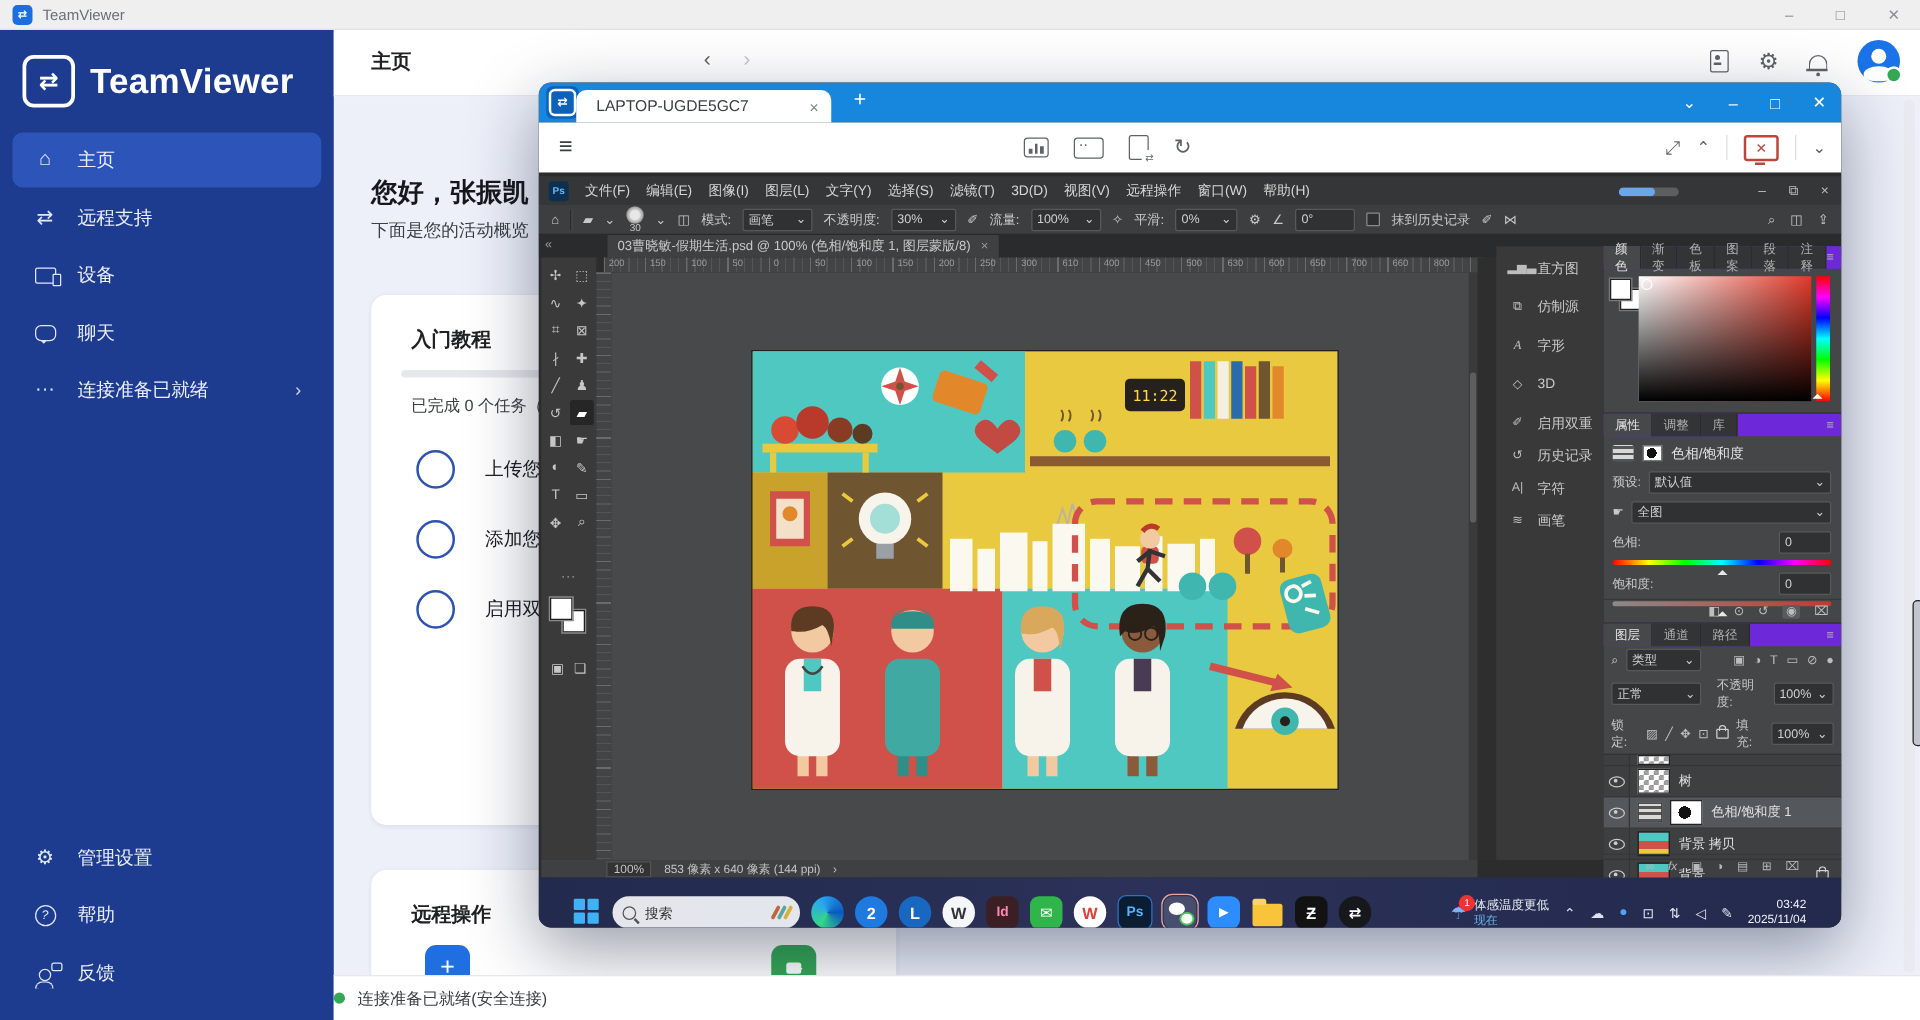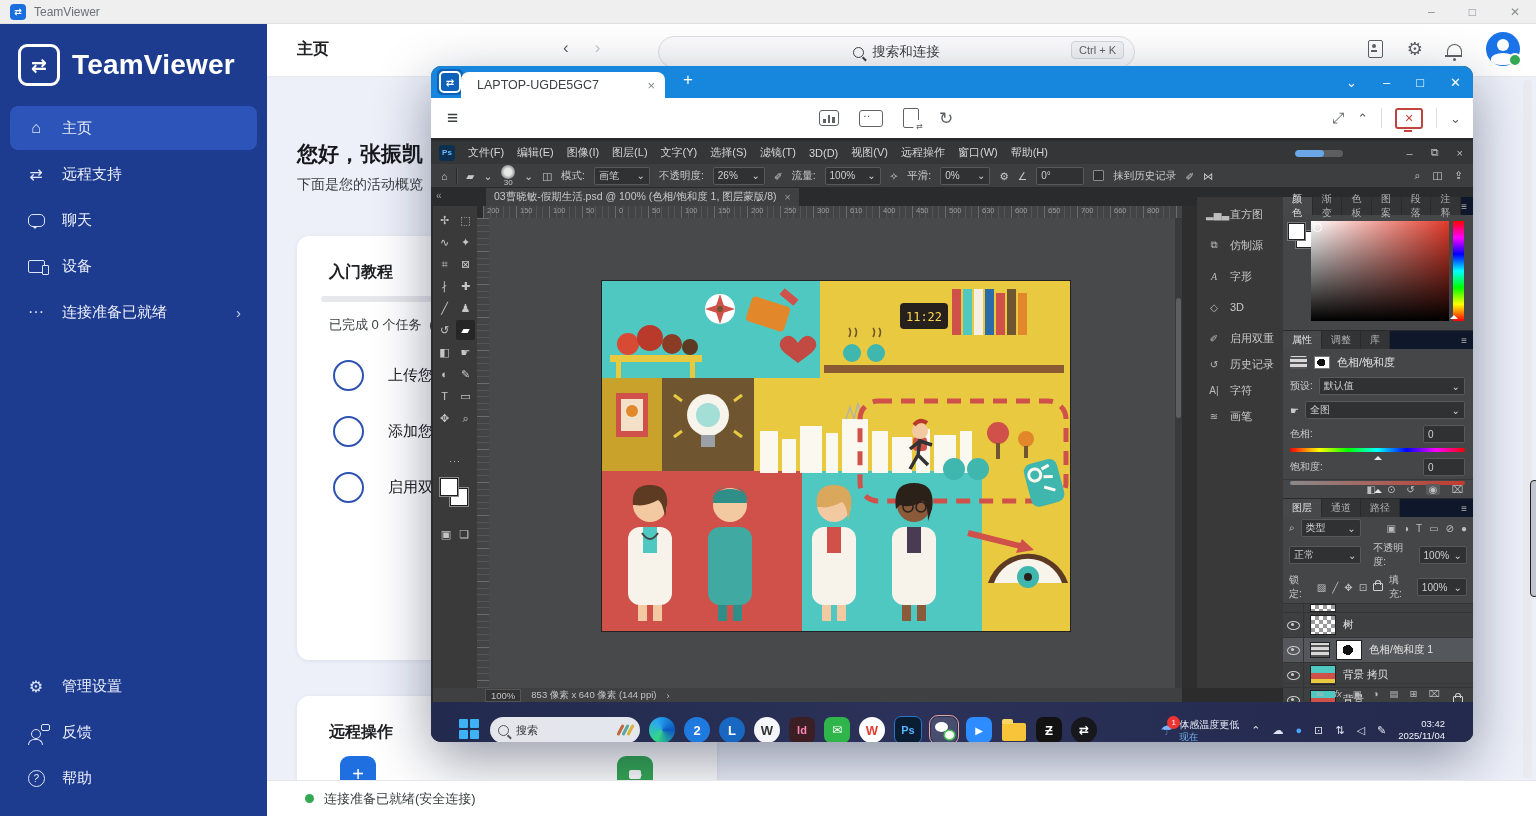--- a/index.html
+++ b/index.html
@@ -63,21 +63,21 @@
   #card-tut h3,#card-ops h3{margin:26px 0 0 32px;font-size:16px;color:#202124}
   #tut-progress{position:absolute;left:24px;top:60px;width:112px;height:6px;border-radius:3px;background:#e7e8ec}
   #tut-count{position:absolute;left:32px;top:80px;font-size:13px;color:#3c4043;white-space:nowrap}
   .task{position:absolute;left:36px;display:flex;align-items:center;gap:24px;white-space:nowrap}
   .task .circ{width:27px;height:27px;border-radius:50%;border:2.5px solid #2d52b3;background:#fff}
   .task .tl{font-size:15px;color:#202124}
   #card-ops{left:297px;top:696px;width:420px;height:110px;border-radius:12px 12px 0 0}
   .ops-btn{position:absolute;top:60px;width:36px;height:36px;border-radius:9px;display:flex;align-items:center;justify-content:center;color:#fff;font-size:20px}
   .ic-cam{width:12px;height:9px;background:#fff;border-radius:2px;position:relative}
   .ic-cam::after{content:"";position:absolute;right:-5px;top:1px;border:4px solid transparent;border-left:5px solid #fff}
-  #tv-status{left:267px;top:780px;width:1269px;height:36px;background:#fff;border-top:1px solid #e6e6ec;display:flex;align-items:center;gap:10px;padding-left:38px;box-sizing:border-box;z-index:60}
+  #tv-status{left:267px;top:780px;width:1269px;height:36px;background:#fff;border-top:1px solid #e6e6ec;display:flex;align-items:center;gap:10px;box-sizing:border-box;z-index:60}
   #tv-status .sdot{width:9px;height:9px;border-radius:50%;background:#35a854}
   #tv-status .stxt{font-size:13px;color:#3c4043}
   #host-scroll{left:1523px;top:80px;width:9px;height:698px;background:#e9ebf1;border-radius:4px;z-index:5}
   #host-scroll .thumb{position:absolute;left:1px;top:400px;width:7px;height:115px;border-radius:4px;background:#c2c6d1}
 
   
   #rw{left:431px;top:66px;width:1042px;height:676px;border-radius:10px;overflow:hidden;box-shadow:0 18px 55px rgba(10,20,50,.42);z-index:40;background:#2c2c2c}
   #rw-title{position:absolute;left:0;top:0;width:100%;height:32px;background:#1787de}
   #rw-logo{position:absolute;left:6px;top:3px;width:26px;height:26px;border-radius:5px;background:#0d61b9;color:#fff;font-size:13px}
   #rw-logo i{width:18px;height:18px;border:2px solid #fff;border-radius:5px;display:flex;align-items:center;justify-content:center;font-style:normal;font-size:10px;font-weight:bold}
@@ -140,21 +140,21 @@
   #cv-scroll{position:absolute;left:744px;top:80px;width:7px;height:470px;background:#3a3a3b}
   #cv-scroll i{display:block;margin:80px auto 0;width:5px;height:120px;border-radius:3px;background:#5d5e60}
   #ps-strip{position:absolute;left:751px;top:68px;width:15px;height:482px;background:#2e2e2f}
 
   #ps-panelA{position:absolute;left:766px;top:59px;width:86px;height:491px;background:#39393a}
   .pbtn{display:flex;align-items:center;gap:8px;height:26px;padding-left:9px;color:#c9c9c9;font-size:11px;cursor:pointer}
   .pbtn .pg{width:16px;text-align:center;font-size:10px;color:#bdbdbd}
   .pgap{height:5px}
 
   #ps-panelB{position:absolute;left:852px;top:59px;width:190px;height:503px;background:#454647}
-  .ptabs{display:flex;background:#0f172a;height:18px}
+  .ptabs{display:flex;background:#6d28d9;height:18px}
   .ptab{padding:0 9px;font-size:10px;color:#b3b3b3;display:flex;align-items:center;background:#333435;border-right:1px solid #2a2a2a;cursor:pointer}
   .ptab.on{background:#474849;color:#e4e4e4}
   .pmenu{margin-left:auto;color:#b3b3b3;font-size:10px;padding-right:6px;display:flex;align-items:center}
   #colorpanel{position:relative;height:133px}
   #cp-sw{position:absolute;left:5px;top:26px}
   #cp-sw .fg{position:absolute;left:0;top:0;width:15px;height:15px;background:#fff;border:1px solid #222;outline:1px solid #777;z-index:2}
   #cp-sw .bg2{position:absolute;left:8px;top:8px;width:15px;height:15px;background:#fff;border:1px solid #222;outline:1px solid #777}
   #cp-grad{position:absolute;left:28px;top:24px;width:138px;height:100px;background:linear-gradient(180deg,rgba(0,0,0,0) 0%,#000 100%),linear-gradient(90deg,#fff 0%,#e03a2a 100%)}
   #cp-grad .pick{position:absolute;left:2px;top:2px;width:7px;height:7px;border:1.5px solid #fff;border-radius:50%}
   #cp-hue{position:absolute;left:170px;top:24px;width:11px;height:100px;background:linear-gradient(180deg,#f00,#f0f,#00f,#0ff,#0f0,#ff0,#f00)}
@@ -239,66 +239,61 @@
     <div class="nav-item on">
       <span class="nic">⌂</span>
       <span>主页</span>
     </div>
     <div class="nav-item">
       <span class="nic">⇄</span>
       <span>远程支持</span>
     </div>
     <div class="nav-item">
       <span class="nic">
+          <i class="ic-dev"></i>
+        </span>
+      <span>设备</span>
+    </div>
+    <div class="nav-item">
+      <span class="nic">
           <i class="ic-chat"></i>
         </span>
       <span>聊天</span>
-    </div>
-    <div class="nav-item">
-      <span class="nic">
-          <i class="ic-dev"></i>
-        </span>
-      <span>设备</span>
     </div>
     <div class="nav-item">
       <span class="nic">···</span>
       <span>连接准备已就绪</span>
       <span class="nav-chev">›</span>
     </div>
     <div id="side-footer">
       <div class="nav-item">
         <span class="nic ic-gearw">⚙</span>
         <span>管理设置</span>
       </div>
       <div class="nav-item">
         <span class="nic">
-            <i class="ic-fb"></i>
-          </span>
-        <span>反馈</span>
+            <i class="ic-help"></i>
+          </span>
+        <span>帮助</span>
       </div>
       <div class="nav-item">
         <span class="nic">
-            <i class="ic-help"></i>
-          </span>
-        <span>帮助</span>
+            <i class="ic-fb"></i>
+          </span>
+        <span>反馈</span>
       </div>
     </div>
   </div>
 
   <div id="tv-header" class="ab">
     <span id="tv-tab">主页</span>
     <span id="nav-arrows">
       <span style="color:#5f6368">‹</span>
       <span style="color:#c6c9cf">›</span>
     </span>
-    <div id="search-pill">
-      <span class="mag"></span>
-      <span>搜索和连接</span>
-      <span id="kbd">Ctrl + K</span>
-    </div>
     <div id="hdr-icons">
       <span class="ic-book"></span>
       <span style="font-size:18px;color:#5f6368">⚙</span>
       <span class="ic-bell"></span>
       <span class="avatar">
           <i class="hd"></i>
           <i class="bd"></i>
           <i class="dot"></i>
         </span>
     </div>
@@ -420,21 +415,21 @@
         </span>
         <span>⌄</span>
         <span>◫</span>
         <span>模式:</span>
         <span class="dd" style="width:46px">
             <span>画笔</span>
             <span>⌄</span>
           </span>
         <span>不透明度:</span>
         <span class="dd" style="width:42px">
-            <span>26%</span>
+            <span>30%</span>
             <span>⌄</span>
           </span>
         <span>✐</span>
         <span>流量:</span>
         <span class="dd" style="width:46px">
             <span>100%</span>
             <span>⌄</span>
           </span>
         <span>✧</span>
         <span>平滑:</span>

